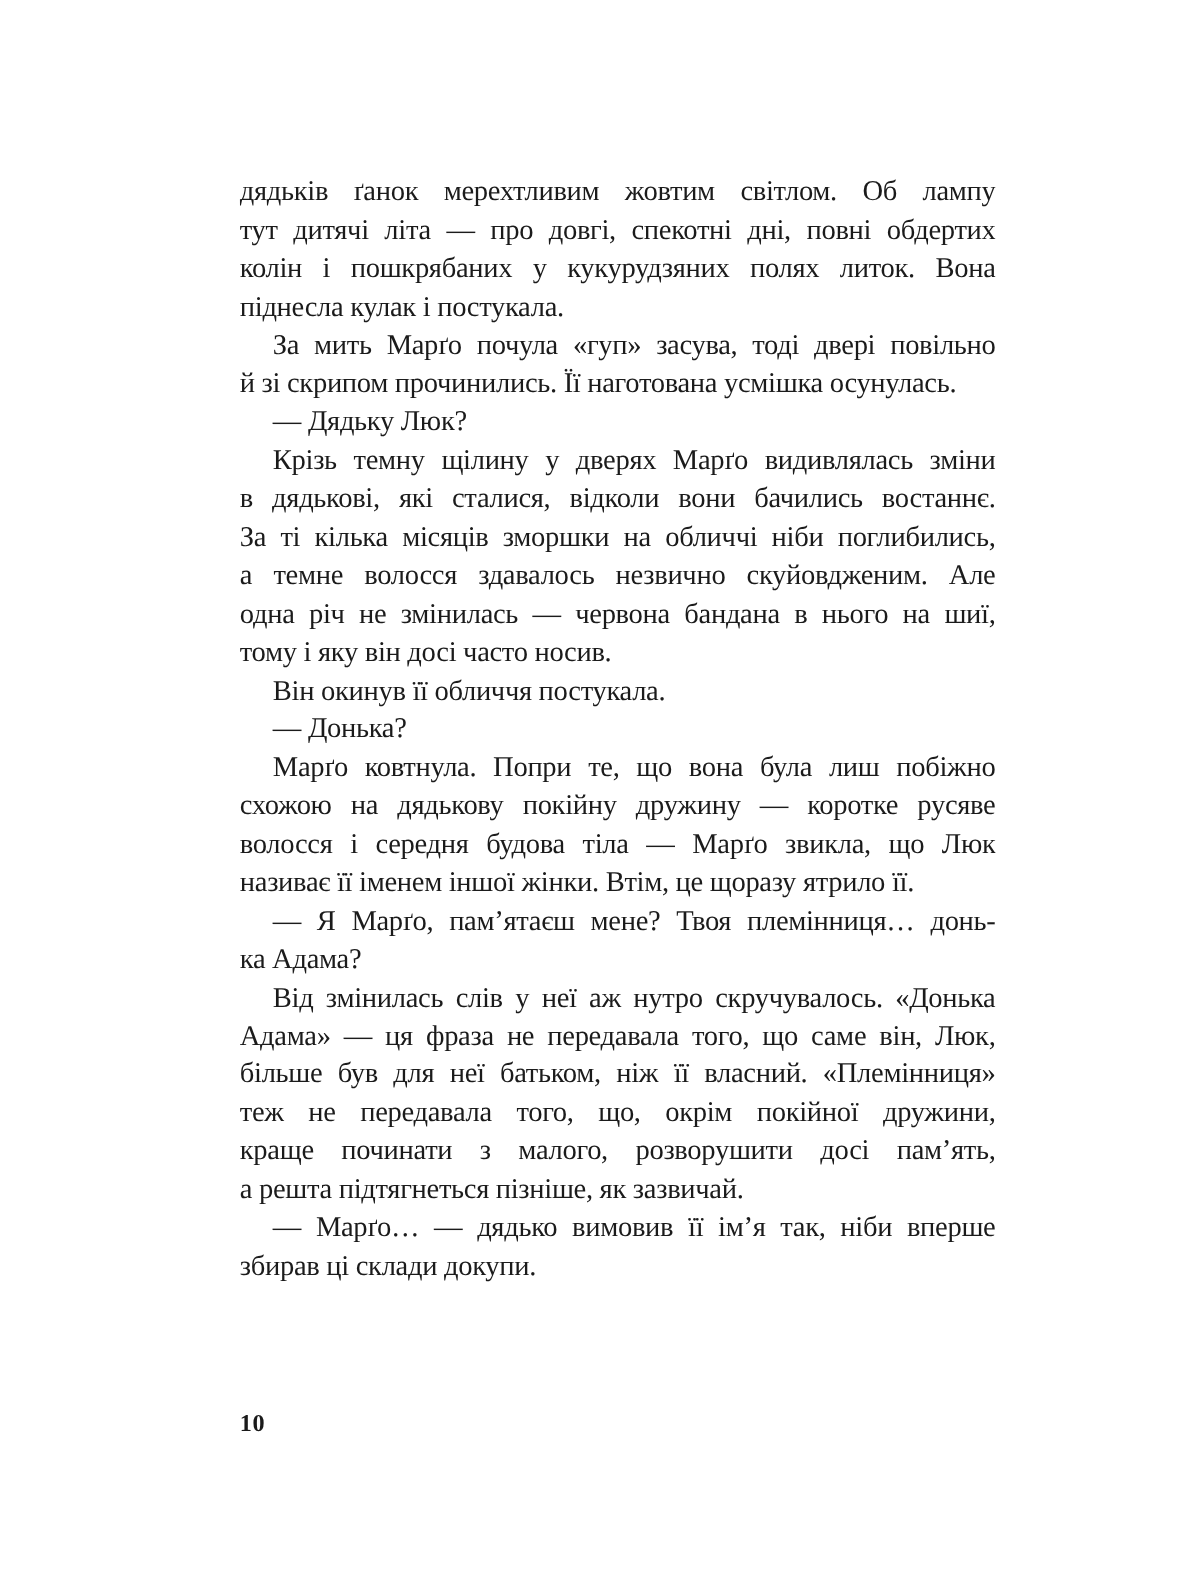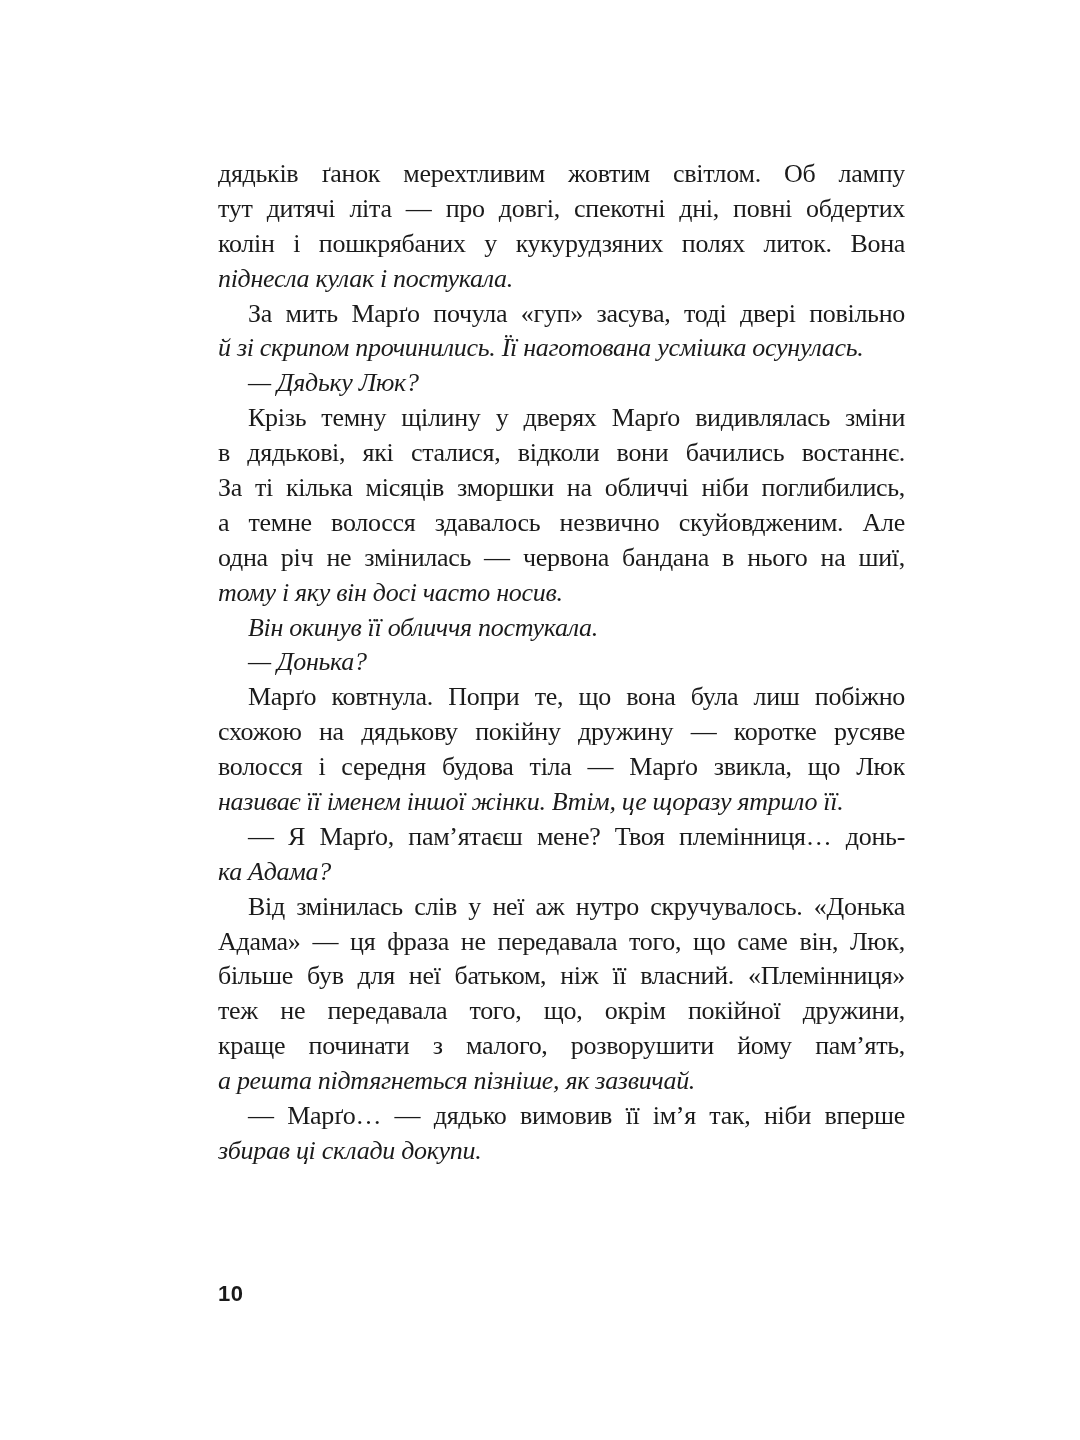--- a/index.html
+++ b/index.html
@@ -39,30 +39,29 @@
     text-align: justify;
     text-align-last: justify;
     text-justify: inter-word;
     height: 34.9px;
     overflow: hidden;
     white-space: normal;
     hyphens: none;
   }
   .text-line.last-line {
     text-align-last: left;
-    font-style: italic;
   }
   .paragraph.indented .text-line:first-child {
     text-indent: 30px;
   }
   .page-number {
     position: absolute;
     left: 218px;
     top: 1281px;
-    font-family: Liberation Sans, sans-serif;
+    font-family: Liberation Serif, serif;
     font-weight: bold;
     font-size: 22px;
     line-height: 26px;
     color: #1a1a1a;
     letter-spacing: 0.5px;
   }
 </style>
 </head>
 <body>
 
@@ -103,21 +102,21 @@
       </div>
       <div class="paragraph indented">
         <div class="text-line">— Я Марґо, пам’ятаєш мене? Твоя племінниця… донь-</div>
         <div class="text-line last-line">ка Адама?</div>
       </div>
       <div class="paragraph indented">
         <div class="text-line">Від змінилась слів у неї аж нутро скручувалось. «Донька</div>
         <div class="text-line">Адама» — ця фраза не передавала того, що саме він, Люк,</div>
         <div class="text-line">більше був для неї батьком, ніж її власний. «Племінниця»</div>
         <div class="text-line">теж не передавала того, що, окрім покійної дружини,</div>
-        <div class="text-line">краще починати з малого, розворушити йому пам’ять,</div>
+        <div class="text-line">краще починати з малого, розворушити досі пам’ять,</div>
         <div class="text-line last-line">а решта підтягнеться пізніше, як зазвичай.</div>
       </div>
       <div class="paragraph indented">
         <div class="text-line">— Марґо… — дядько вимовив її ім’я так, ніби вперше</div>
         <div class="text-line last-line">збирав ці склади докупи.</div>
       </div>
     </div>
   <div class="page-number">10</div>
 </div>
 

